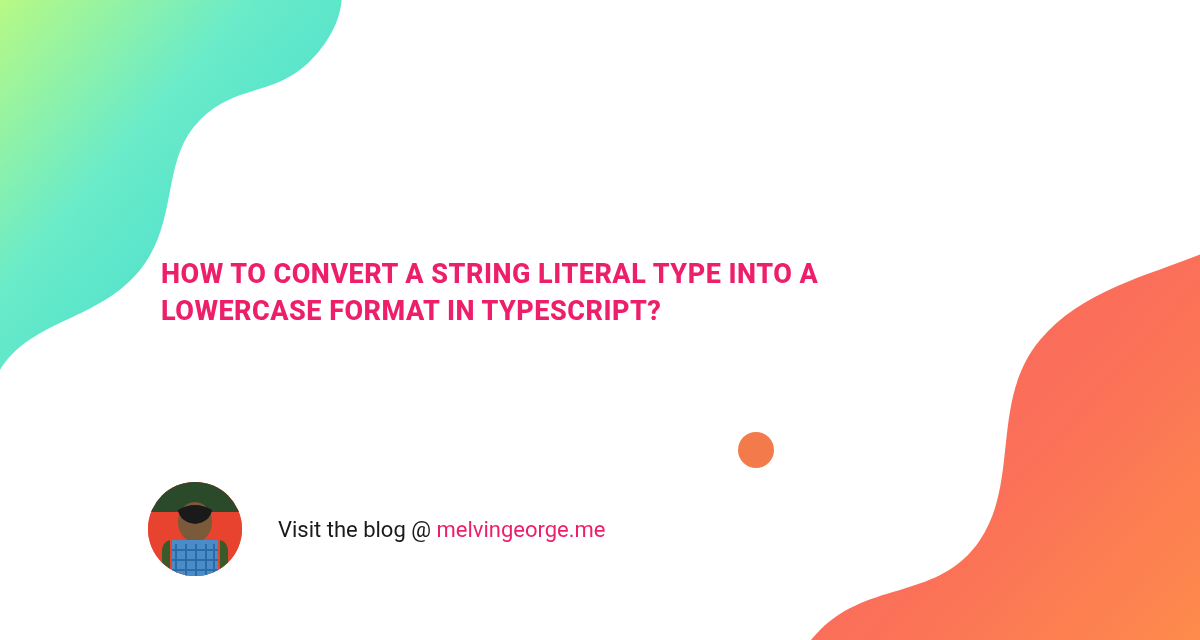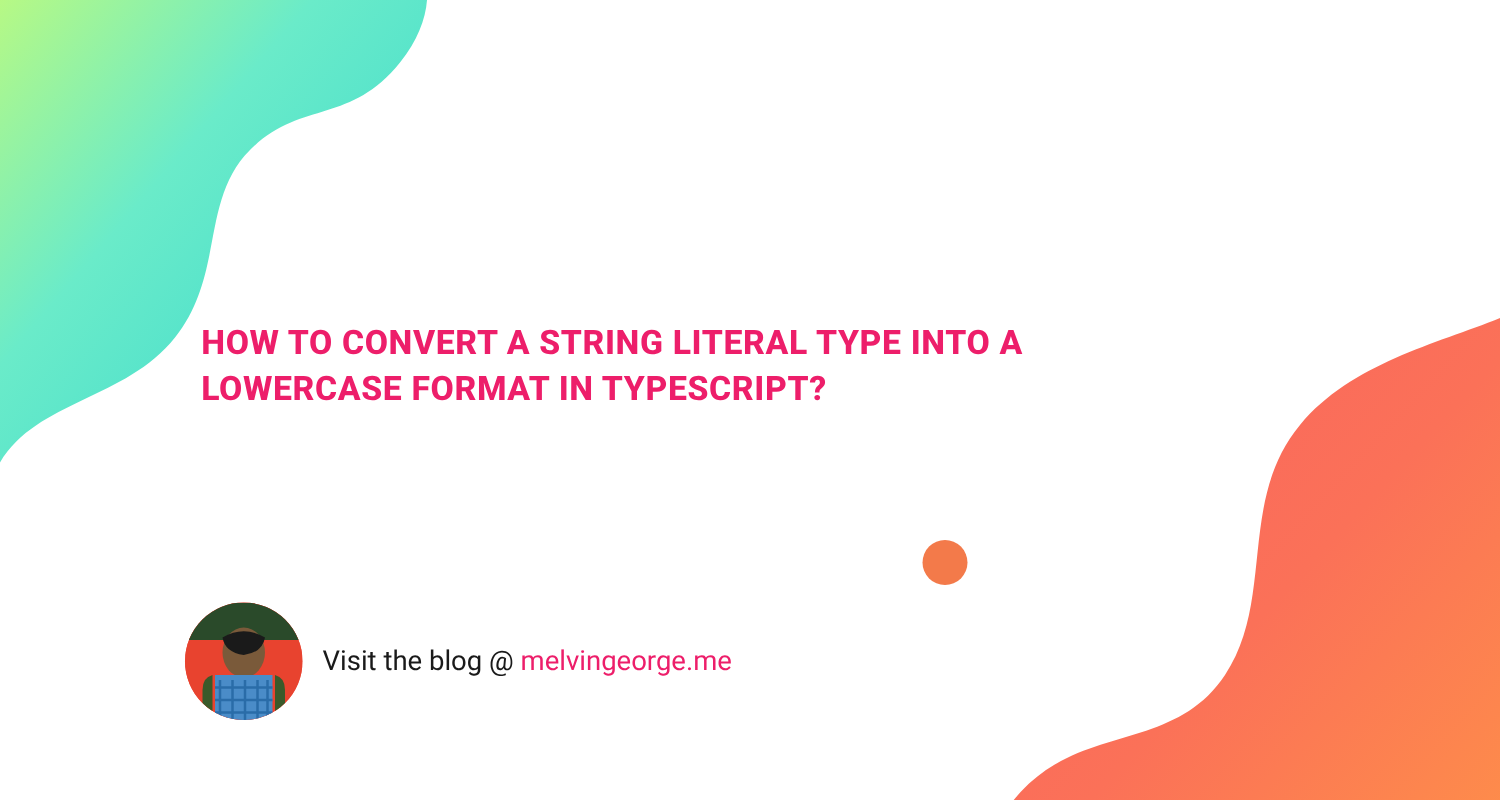--- a/index.html
+++ b/index.html
@@ -57,21 +57,21 @@
       line-height: 1.38;
       text-transform: uppercase;
     }
     .footer {
       position: absolute;
       z-index: 3;
       left: 148px;
       bottom: 64px;
       display: flex;
       align-items: center;
-      gap: 16px;
+      gap: 36px;
     }
     .avatar {
       width: 94px;
       height: 94px;
       border-radius: 50%;
       overflow: hidden;
       background: #f04e3e;
       position: relative;
       flex-shrink: 0;
     }

